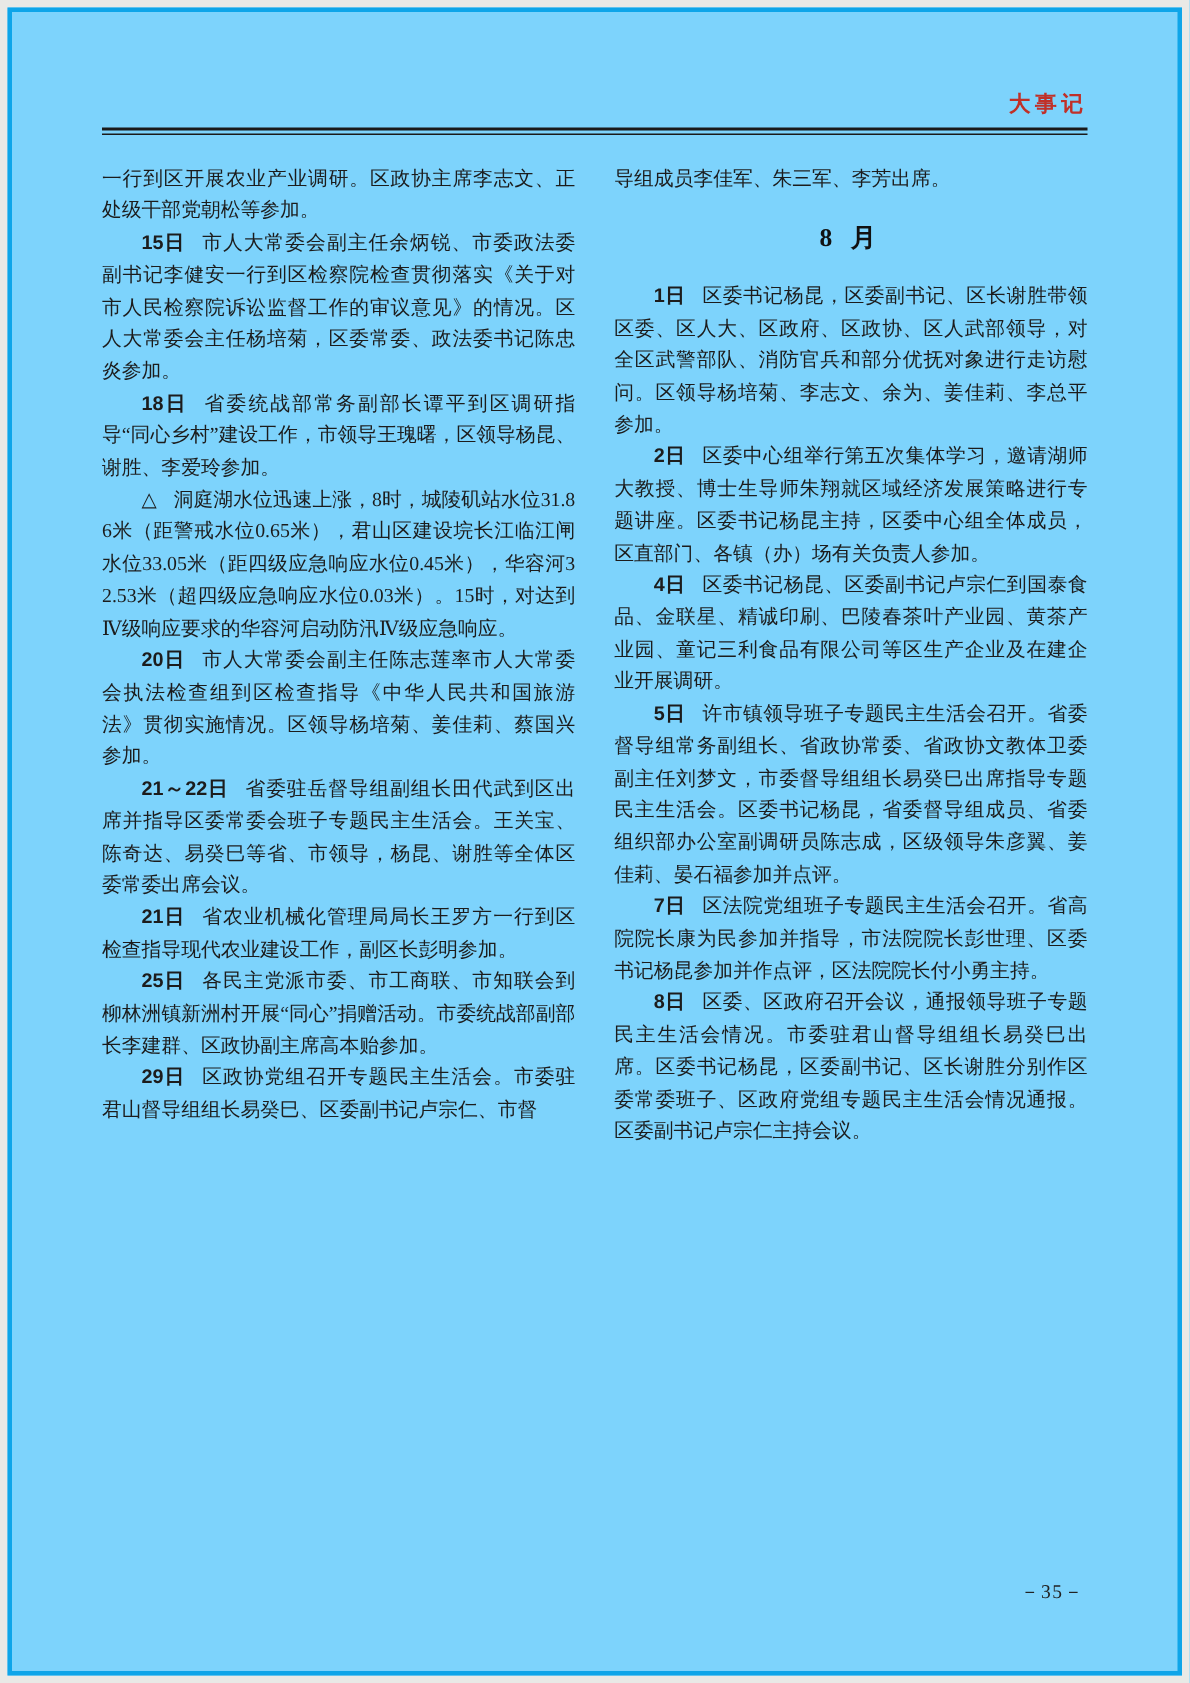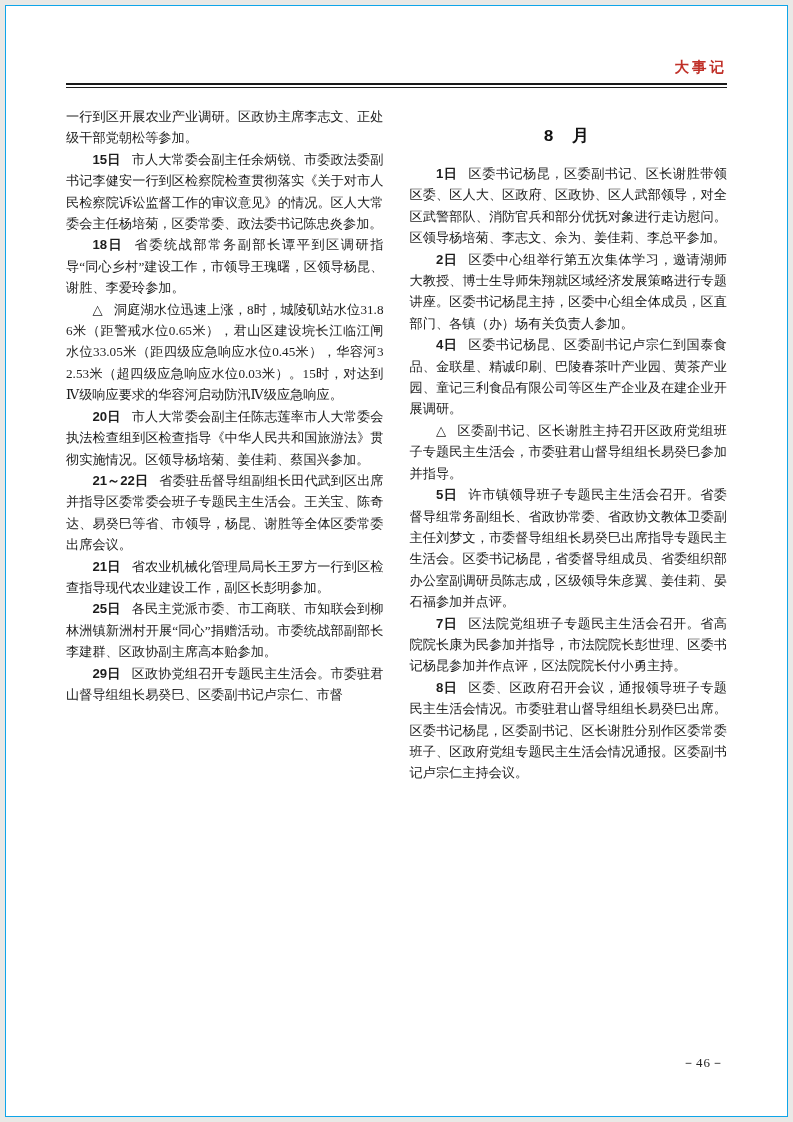--- a/index.html
+++ b/index.html
@@ -4,22 +4,22 @@
 <style>
   html,body{margin:0;padding:0;}
   body{
     width:793px;height:1122px;
     background:#e9e9e6;
     font-family:"Liberation Serif","DejaVu Serif",serif;
     position:relative;
   }
   .page{
     position:absolute;inset:5px;
-    background:#ffffff;
-    border:1px solid #0ea5e9;
+    background:#7dd3fc;
+    border:3px solid #0ea5e9;
     box-sizing:border-box;
     padding:52px 60px 0 60px;
   }
   .page-header{
     display:flex;justify-content:flex-end;align-items:flex-end;
     padding-bottom:6px;
   }
   .header-title{
     color:#c03028;
     font-family:"Liberation Sans","DejaVu Sans",sans-serif;
@@ -42,21 +42,21 @@
     text-indent:2em;
     word-break:break-all;
   }
   p.entry.continuation{text-indent:0;}
   .date{
     font-family:"Liberation Sans","DejaVu Sans",sans-serif;
     font-weight:700;
     margin-right:0.85em;
   }
   .section-heading{
-    font-family:Liberation Mono, monospace;
+    font-family:Liberation Serif, serif;
     font-weight:700;
     font-size:17px;
     text-align:center;
     letter-spacing:4px;
     color:#111;
     margin:18px 0 16px 0;
   }
   .page-number{
     position:absolute;
     right:62px;bottom:44px;
@@ -79,25 +79,25 @@
         <p class="entry"><span class="date">15日</span><span>市人大常委会副主任余炳锐、市委政法委副书记李健安一行到区检察院检查贯彻落实《关于对市人民检察院诉讼监督工作的审议意见》的情况。区人大常委会主任杨培菊，区委常委、政法委书记陈忠炎参加。</span></p>
         <p class="entry"><span class="date">18日</span><span>省委统战部常务副部长谭平到区调研指导“同心乡村”建设工作，市领导王瑰曙，区领导杨昆、谢胜、李爱玲参加。</span></p>
         <p class="entry"><span class="date">△</span><span>洞庭湖水位迅速上涨，8时，城陵矶站水位31.86米（距警戒水位0.65米），君山区建设垸长江临江闸水位33.05米（距四级应急响应水位0.45米），华容河32.53米（超四级应急响应水位0.03米）。15时，对达到Ⅳ级响应要求的华容河启动防汛Ⅳ级应急响应。</span></p>
         <p class="entry"><span class="date">20日</span><span>市人大常委会副主任陈志莲率市人大常委会执法检查组到区检查指导《中华人民共和国旅游法》贯彻实施情况。区领导杨培菊、姜佳莉、蔡国兴参加。</span></p>
         <p class="entry"><span class="date">21～22日</span><span>省委驻岳督导组副组长田代武到区出席并指导区委常委会班子专题民主生活会。王关宝、陈奇达、易癸巳等省、市领导，杨昆、谢胜等全体区委常委出席会议。</span></p>
         <p class="entry"><span class="date">21日</span><span>省农业机械化管理局局长王罗方一行到区检查指导现代农业建设工作，副区长彭明参加。</span></p>
         <p class="entry"><span class="date">25日</span><span>各民主党派市委、市工商联、市知联会到柳林洲镇新洲村开展“同心”捐赠活动。市委统战部副部长李建群、区政协副主席高本贻参加。</span></p>
         <p class="entry"><span class="date">29日</span><span>区政协党组召开专题民主生活会。市委驻君山督导组组长易癸巳、区委副书记卢宗仁、市督</span></p>
       </div>
     <div class="column">
+        <p class="entry continuation"><span>导组成员李佳军、朱三军、李芳出席。</span></p>
         <div class="section-heading">8 月</div>
         <p class="entry"><span class="date">1日</span><span>区委书记杨昆，区委副书记、区长谢胜带领区委、区人大、区政府、区政协、区人武部领导，对全区武警部队、消防官兵和部分优抚对象进行走访慰问。区领导杨培菊、李志文、余为、姜佳莉、李总平参加。</span></p>
         <p class="entry"><span class="date">2日</span><span>区委中心组举行第五次集体学习，邀请湖师大教授、博士生导师朱翔就区域经济发展策略进行专题讲座。区委书记杨昆主持，区委中心组全体成员，区直部门、各镇（办）场有关负责人参加。</span></p>
         <p class="entry"><span class="date">4日</span><span>区委书记杨昆、区委副书记卢宗仁到国泰食品、金联星、精诚印刷、巴陵春茶叶产业园、黄茶产业园、童记三利食品有限公司等区生产企业及在建企业开展调研。</span></p>
-        <p class="entry"><span class="date">△</span><span>区委副书记、区长谢胜主持召开区政府党组班子专题民主生活会，市委驻君山督导组组长易癸巳参加并指导。</span></p>
         <p class="entry"><span class="date">5日</span><span>许市镇领导班子专题民主生活会召开。省委督导组常务副组长、省政协常委、省政协文教体卫委副主任刘梦文，市委督导组组长易癸巳出席指导专题民主生活会。区委书记杨昆，省委督导组成员、省委组织部办公室副调研员陈志成，区级领导朱彦翼、姜佳莉、晏石福参加并点评。</span></p>
         <p class="entry"><span class="date">7日</span><span>区法院党组班子专题民主生活会召开。省高院院长康为民参加并指导，市法院院长彭世理、区委书记杨昆参加并作点评，区法院院长付小勇主持。</span></p>
         <p class="entry"><span class="date">8日</span><span>区委、区政府召开会议，通报领导班子专题民主生活会情况。市委驻君山督导组组长易癸巳出席。区委书记杨昆，区委副书记、区长谢胜分别作区委常委班子、区政府党组专题民主生活会情况通报。区委副书记卢宗仁主持会议。</span></p>
       </div>
   </div>
 
-  <div class="page-number">－46－</div>
+  <div class="page-number">－35－</div>
 </div>
 
 </body></html>

